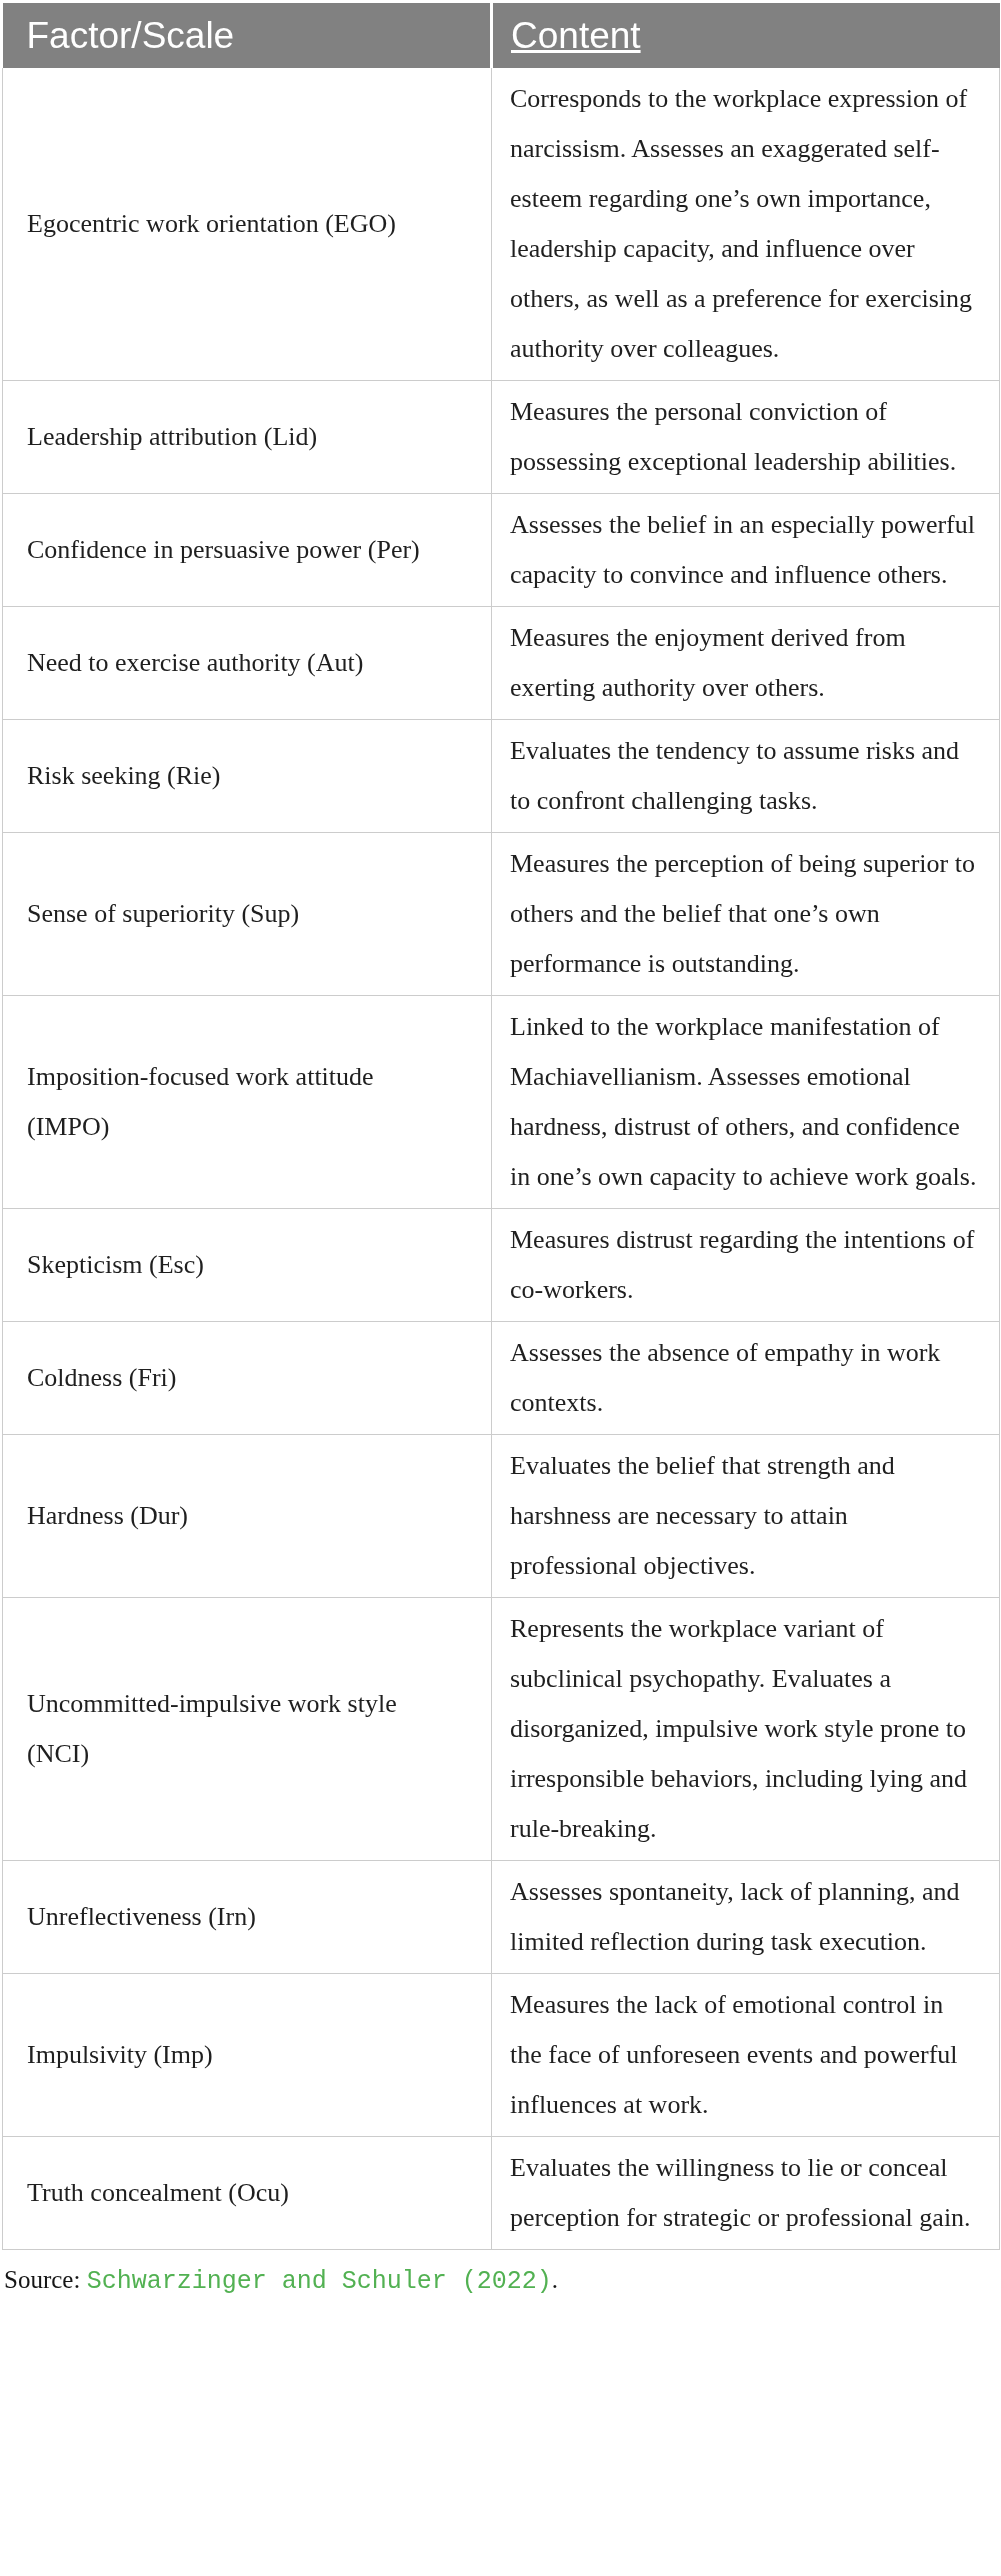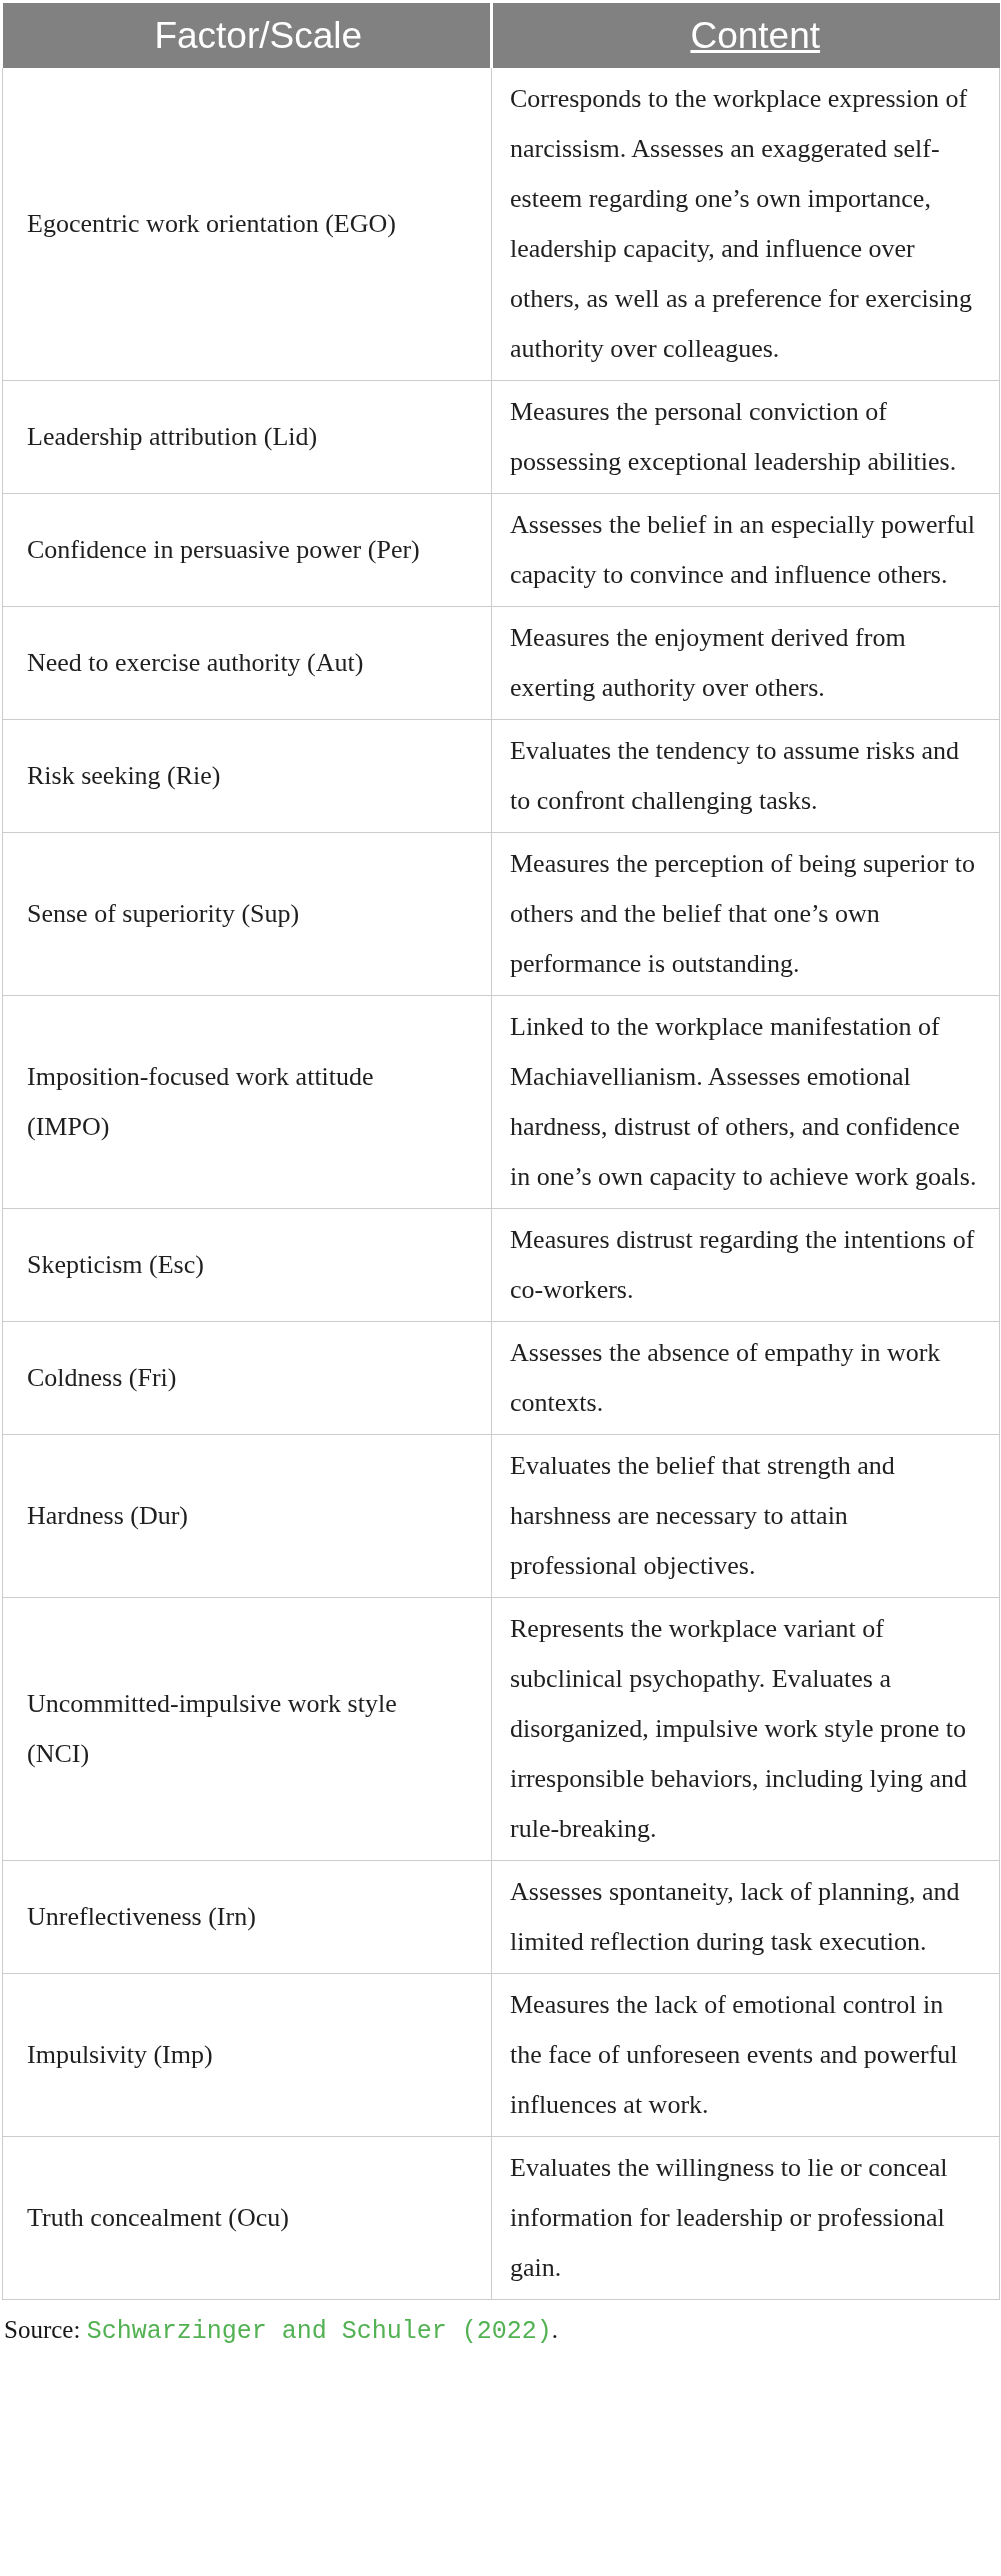--- a/index.html
+++ b/index.html
@@ -28,21 +28,21 @@
     table-layout: fixed;
   }
   col.c1 { width: 489px; }
   col.c2 { width: 508px; }
   thead th {
     background: var(--header-bg);
     color: var(--header-text);
     font-family: "Liberation Sans", sans-serif;
     font-weight: 400;
     font-size: 37px;
-    text-align: center;
+    text-align: left;
     vertical-align: middle;
     height: 65px;
     padding: 0 0 0 24px;
     border: none;
   }
   thead th.th-content {
     border-left: 3px solid #ffffff;
     padding-left: 18px;
     text-decoration: underline;
   }
@@ -136,20 +136,20 @@
       <tr>
         <td class="factor-cell">Unreflectiveness (Irn)</td>
         <td class="content-cell">Assesses spontaneity, lack of planning, and limited reflection during task execution.</td>
       </tr>
       <tr>
         <td class="factor-cell">Impulsivity (Imp)</td>
         <td class="content-cell">Measures the lack of emotional control in the face of unforeseen events and powerful influences at work.</td>
       </tr>
       <tr>
         <td class="factor-cell">Truth concealment (Ocu)</td>
-        <td class="content-cell">Evaluates the willingness to lie or conceal information for leadership or professional gain.</td>
+        <td class="content-cell">Evaluates the willingness to lie or conceal perception for strategic or professional gain.</td>
       </tr>
     </tbody>
   </table>
 
   <div class="source-note"><span>Source: </span><a href="#">Schwarzinger and Schuler (2022)</a><span>.</span></div>
 </div>
 
 
 </body></html>

